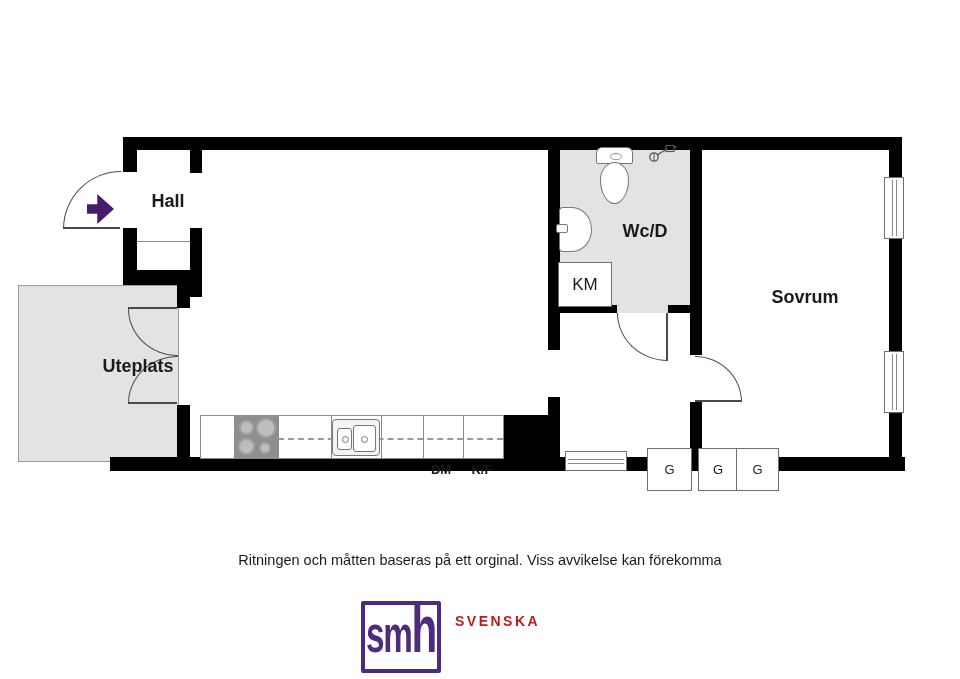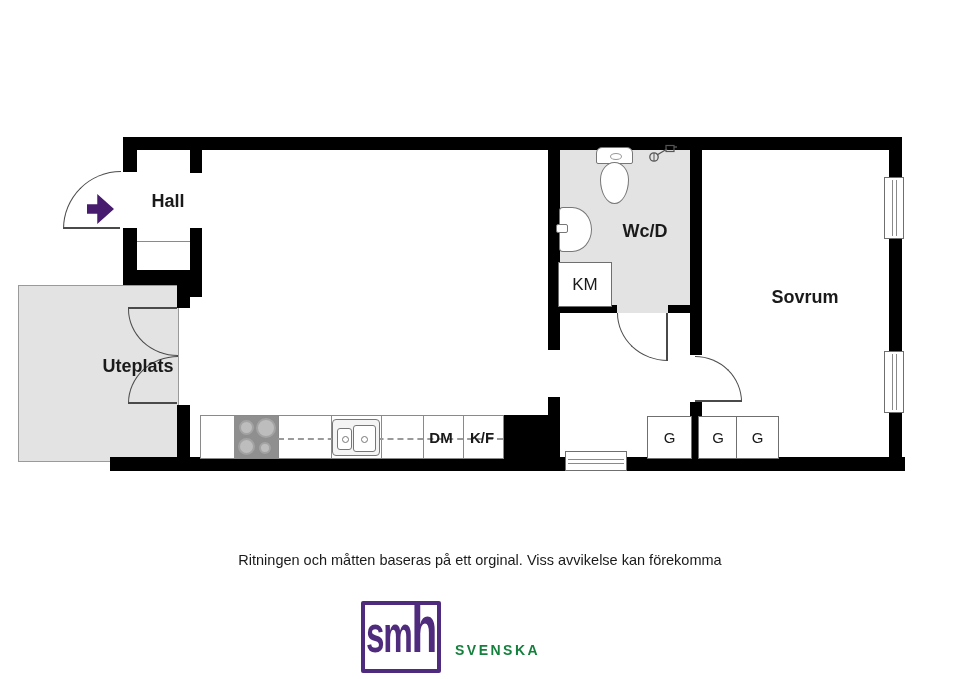--- a/index.html
+++ b/index.html
@@ -4,42 +4,42 @@
 <style>
   html,body{margin:0;padding:0;background:#fff;}
   .canvas{
     position:relative;width:960px;height:679px;background:#ffffff;overflow:hidden;
     font-family:"Liberation Sans", sans-serif;color:#1a1a1a;
   }
   .abs{position:absolute;}
   .wall{position:absolute;background:var(--wall-black,#000);}
   .grayroom{position:absolute;background:var(--room-gray,#E3E3E3);}
   .label{position:absolute;transform:translate(-50%,-50%);font-size:18px;white-space:nowrap;text-align:right;line-height:19px;font-weight:bold;}
-  .label-sm{font-size:15px;}
+  .label-sm{font-size:13px;margin-top:32px;}
   .arc{position:absolute;border:0 solid #4a4a4a;}
   .leaf{position:absolute;background:#4a4a4a;}
   .win{position:absolute;background:#fff;border:1px solid #6f6f6f;}
   .win-in-v{position:absolute;left:7px;top:2px;bottom:2px;width:3px;border-left:1px solid #8a8a8a;border-right:1px solid #8a8a8a;}
   .win-in-h{position:absolute;top:7px;left:2px;right:2px;height:3px;border-top:1px solid #8a8a8a;border-bottom:1px solid #8a8a8a;}
   .box{position:absolute;background:#fff;border:1px solid #6f6f6f;display:flex;align-items:center;justify-content:center;}
   .counter{position:absolute;left:200px;top:415px;width:302px;height:42px;background:#fff;border:1px solid #8a8a8a;}
   .cellline{position:absolute;top:0;width:1px;height:100%;background:#8a8a8a;}
   .stove{position:absolute;left:33px;top:0;width:44px;height:42px;background:#8f8f8f;}
   .burner{position:absolute;border-radius:50%;background:#bdbdbd;border:2px solid #a3a3a3;box-sizing:border-box;}
   .dash{position:absolute;left:77px;top:22px;width:225px;height:0;border-top:2px dashed #9a9a9a;}
   .fixture{position:absolute;background:#fff;border:1px solid #777;box-sizing:border-box;}
   .arrow{position:absolute;left:87px;top:194px;width:27px;height:30px;background:var(--arrow-purple,#471C6E);
     clip-path:polygon(0 34%,38% 34%,38% 0,100% 50%,38% 100%,38% 66%,0 66%);}
   .disclaimer{position:absolute;left:0;top:552px;width:100%;text-align:center;font-size:14.5px;color:#1a1a1a;}
   .logo-box{position:absolute;left:361px;top:601px;width:72px;height:64px;border:4px solid var(--accent-purple,#4F2B7D);border-radius:2px;}
   .logo-text{position:absolute;left:366px;top:599px;color:var(--accent-purple,#4F2B7D);font-weight:bold;
     transform:scaleX(0.64);transform-origin:left bottom;letter-spacing:-2px;line-height:60px;white-space:nowrap;}
   .logo-text .sm{font-size:52px;}
   .logo-text .h{font-size:66px;}
-  .logo-name{position:absolute;left:455px;top:611px;color:#15803d;font-size:14px;font-weight:600;letter-spacing:2.5px;line-height:20px;margin-top:29px;}
+  .logo-name{position:absolute;left:455px;top:611px;color:#b91c1c;font-size:14px;font-weight:600;letter-spacing:2.5px;line-height:20px;}
   svg{display:block;}
 </style>
 </head>
 <body>
 
 <div class="canvas">
 
   <div class="grayroom" style="left:18px;top:285px;width:159px;height:175px;border:1px solid #9a9a9a;"></div>
   <div class="grayroom" style="left:560px;top:150px;width:130px;height:163px;"></div>
 

